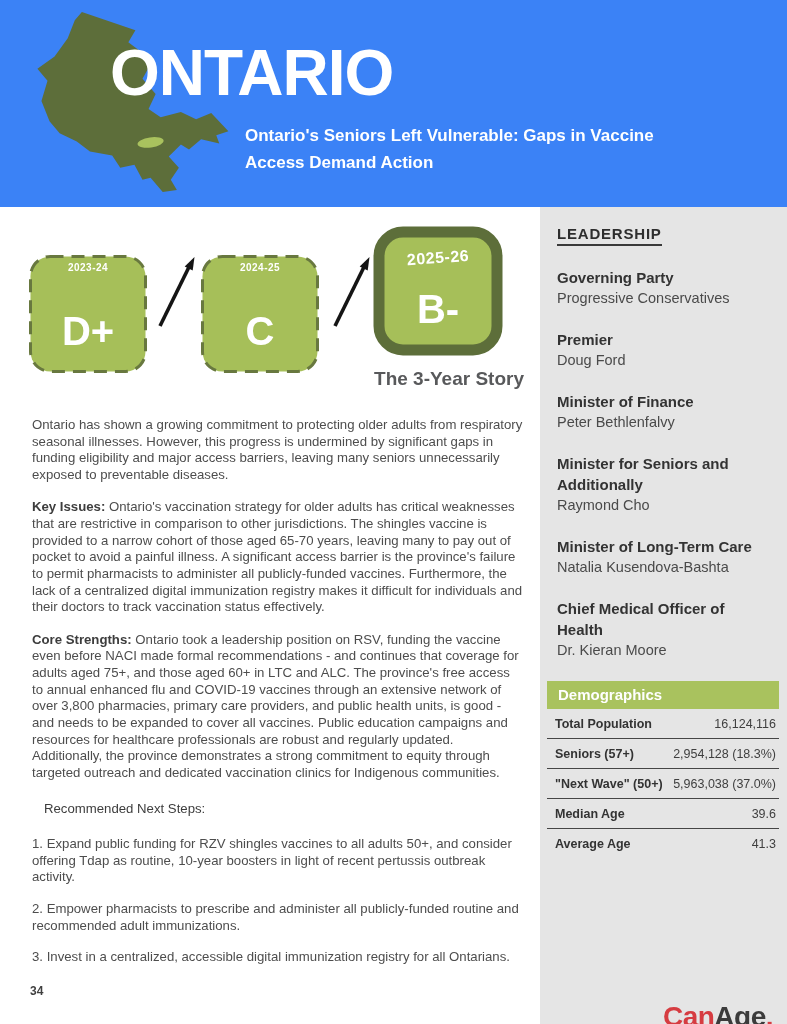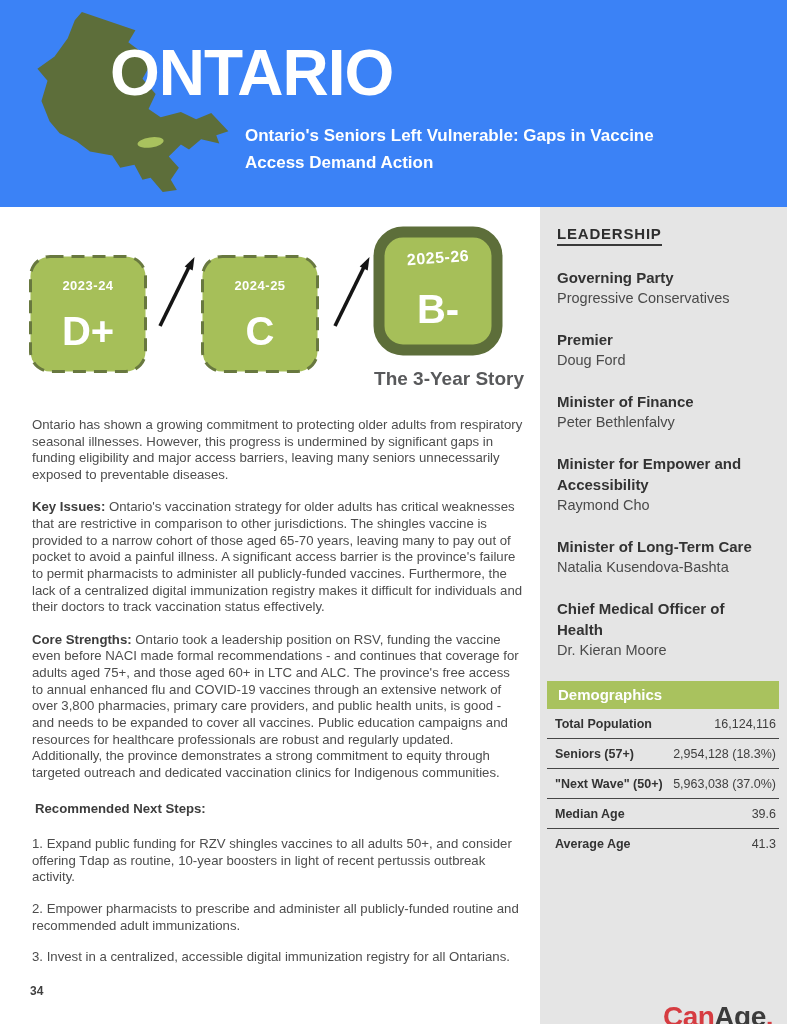--- a/index.html
+++ b/index.html
@@ -27,37 +27,37 @@
   .main {
     position:absolute; left:32px; top:207px; width:492px;
     color:#4d4d4d; font-size:13.2px; line-height:1.26;
     padding-top:25px;
   }
   .grade-row { position:relative; height:120px; margin-left:-4px; margin-bottom:15px; }
   .grade-box { position:absolute; width:120px; height:120px; top:22px; }
   .grade-box.final { width:130px; height:130px; top:-6px; left:345px; }
   .grade-box svg { position:absolute; left:0; top:0; }
   .grade-year {
-    position:absolute; left:0; top:24px; width:100%; text-align:center;
-    color:#ffffff; font-size:13px; font-weight:bold; letter-spacing:0.5px;
+    position:absolute; left:0; top:8px; width:100%; text-align:center;
+    color:#ffffff; font-size:10px; font-weight:bold; letter-spacing:0.5px;
   }
   .grade-box.final .grade-year { top:22px; font-size:16px; transform:rotate(-4deg); }
   .grade-letter {
     position:absolute; left:0; top:52px; width:100%; text-align:center;
     color:#ffffff; font-size:40px; font-weight:bold;
   }
   .grade-box.final .grade-letter { top:58px; }
   .arrow { position:absolute; top:18px; }
   .arrow.a1 { left:126px; }
   .arrow.a2 { left:301px; }
 
   .story-heading { font-size:19px; font-weight:bold; color:#58595b; margin:15px 0 26px 0;text-align:right; }
   .para { margin:0 0 16px 0; }
   .lead { font-weight:bold; color:#3d3d3d; }
-  .steps-heading { font-weight:bold; color:#3d3d3d; font-size:13.2px; margin:20px 0 18px 3px; }
+  .steps-heading { font-weight:normal; color:#3d3d3d; font-size:13.2px; margin:20px 0 18px 12px; }
   .step { margin:0 0 15px 0; }
   .page-num { position:absolute; left:30px; bottom:26px; font-size:12px; font-weight:bold; color:#3f3f3f; }
 
   
   .sidebar {
     position:absolute; left:540px; top:207px; width:247px; height:848px;
     background:#e5e5e5;
   }
   .leadership { padding:18px 10px 0 17px; }
   .leadership-heading {
@@ -175,21 +175,21 @@
       </div>
       <div class="entry">
         <div class="role">Premier</div>
         <div class="name">Doug Ford</div>
       </div>
       <div class="entry">
         <div class="role">Minister of Finance</div>
         <div class="name">Peter Bethlenfalvy</div>
       </div>
       <div class="entry">
-        <div class="role">Minister for Empower and Accessibility</div>
+        <div class="role">Minister for Seniors and Additionally</div>
         <div class="name">Raymond Cho</div>
       </div>
       <div class="entry">
         <div class="role">Minister of Long-Term Care</div>
         <div class="name">Natalia Kusendova-Bashta</div>
       </div>
       <div class="entry">
         <div class="role">Chief Medical Officer of Health</div>
         <div class="name">Dr. Kieran Moore</div>
       </div>

